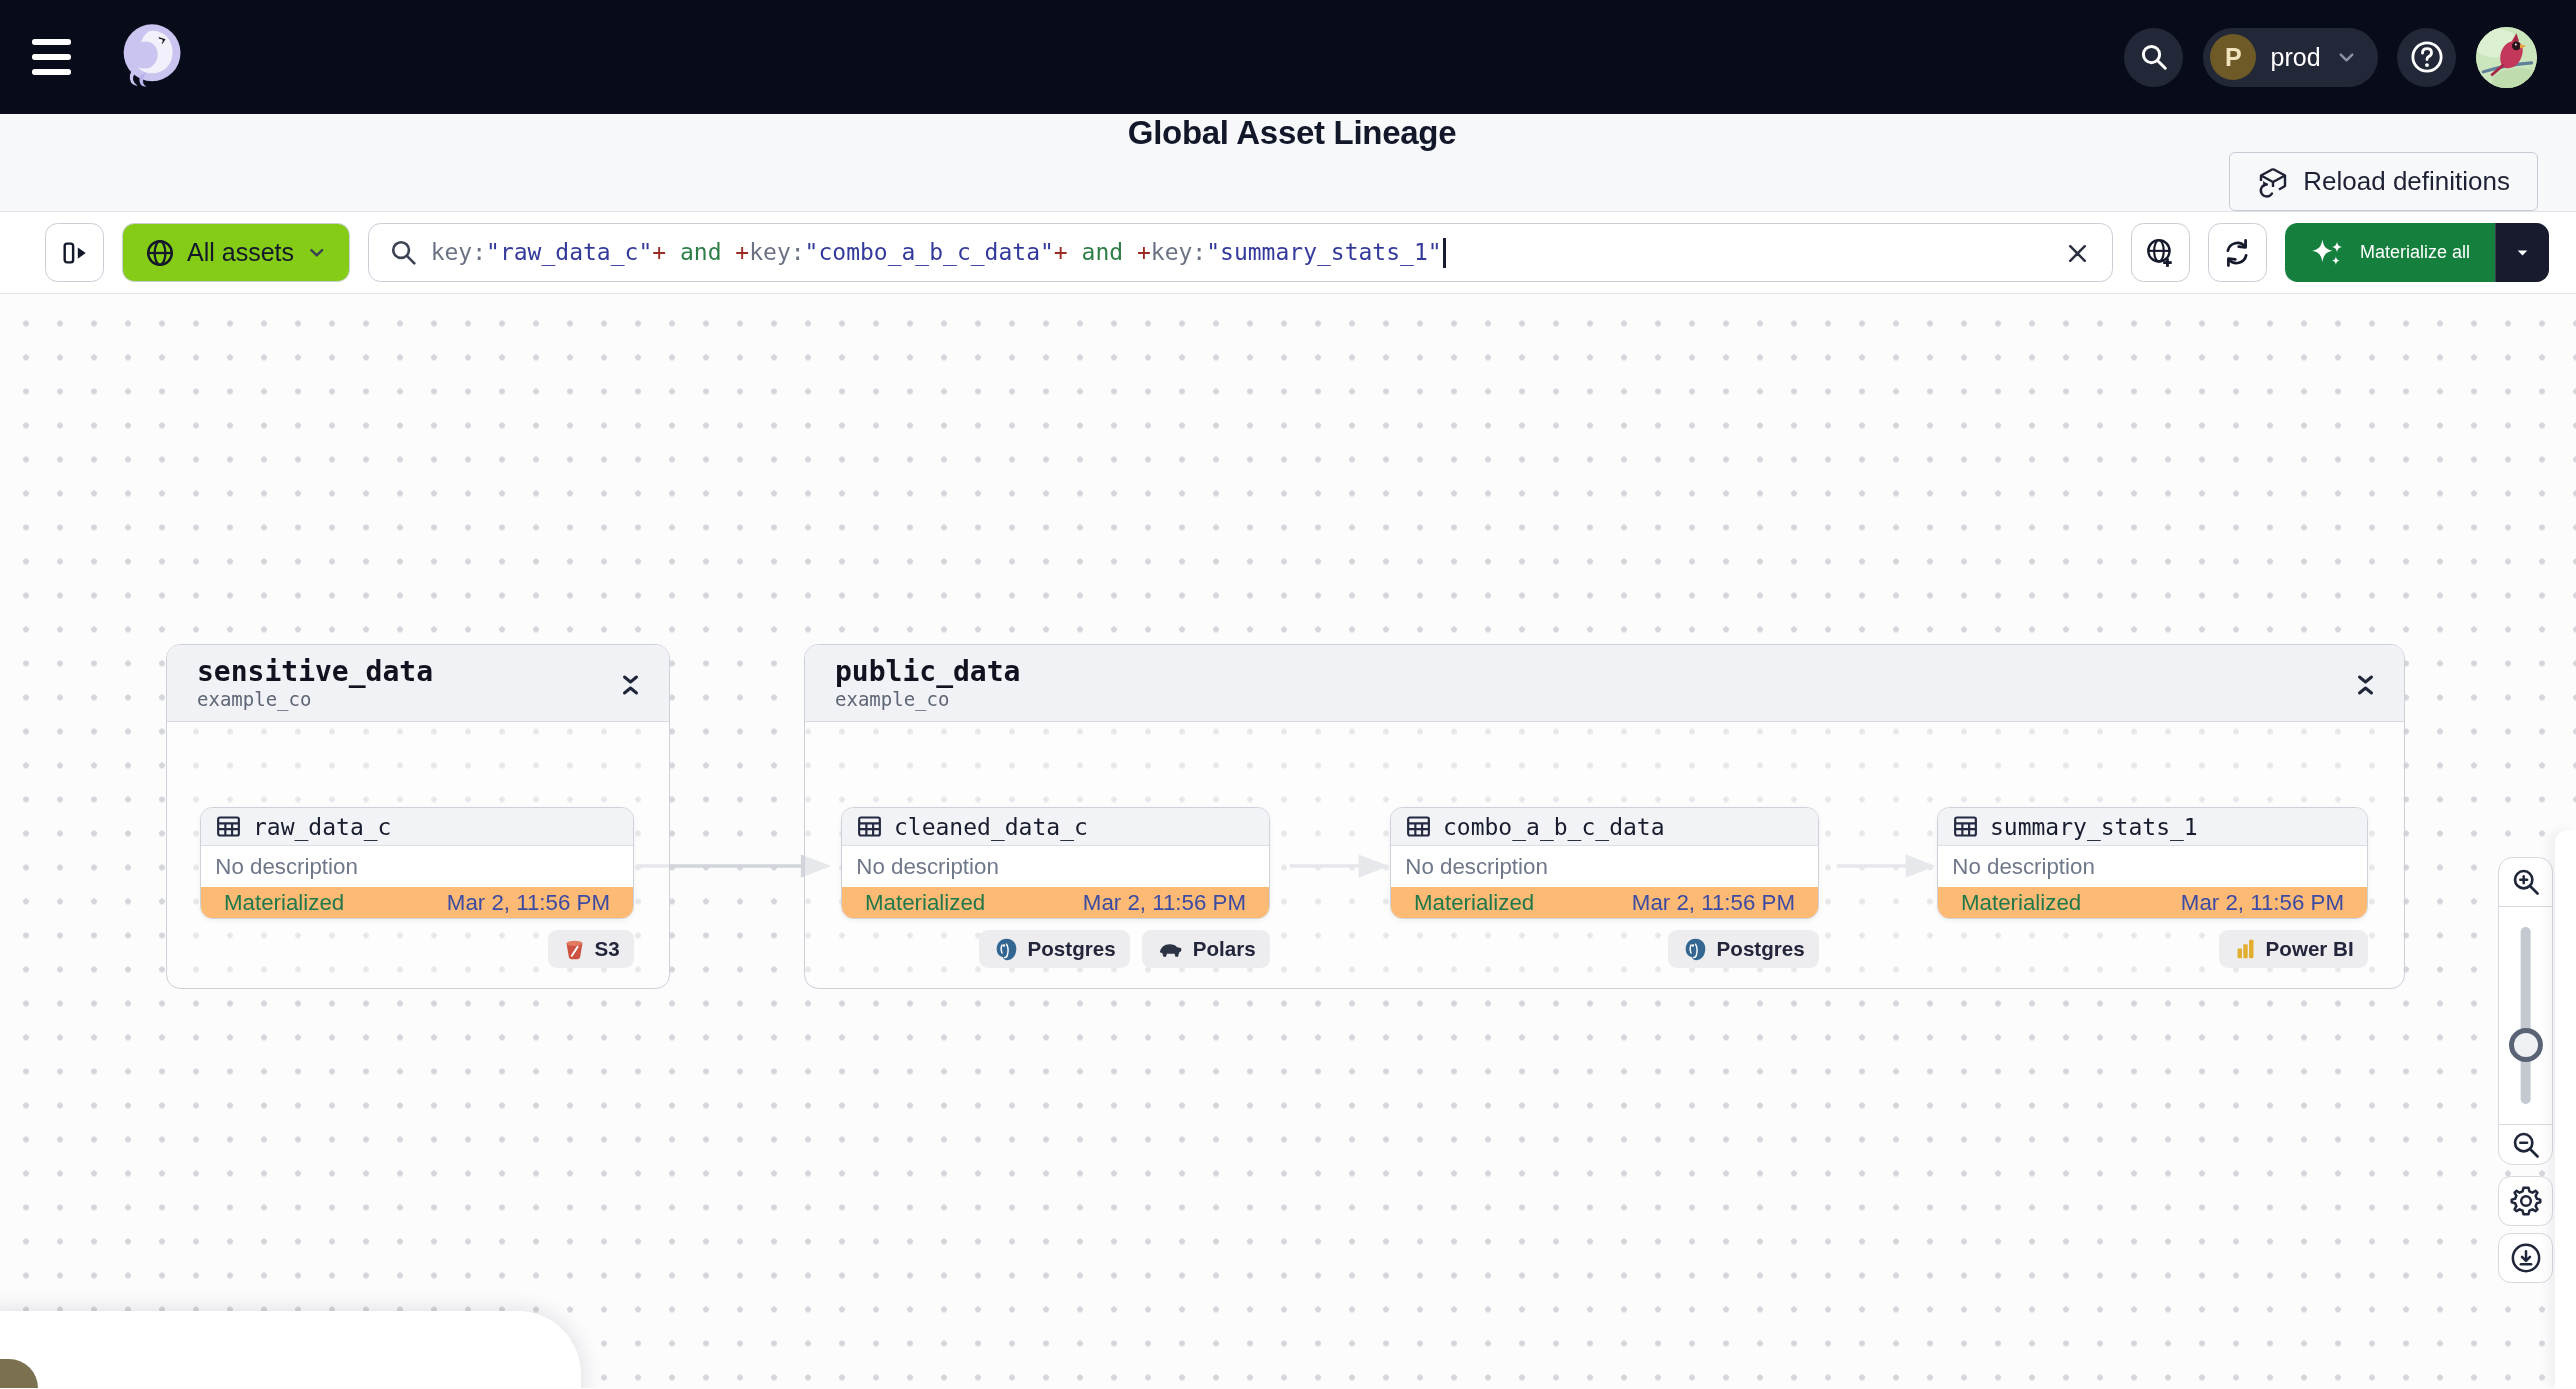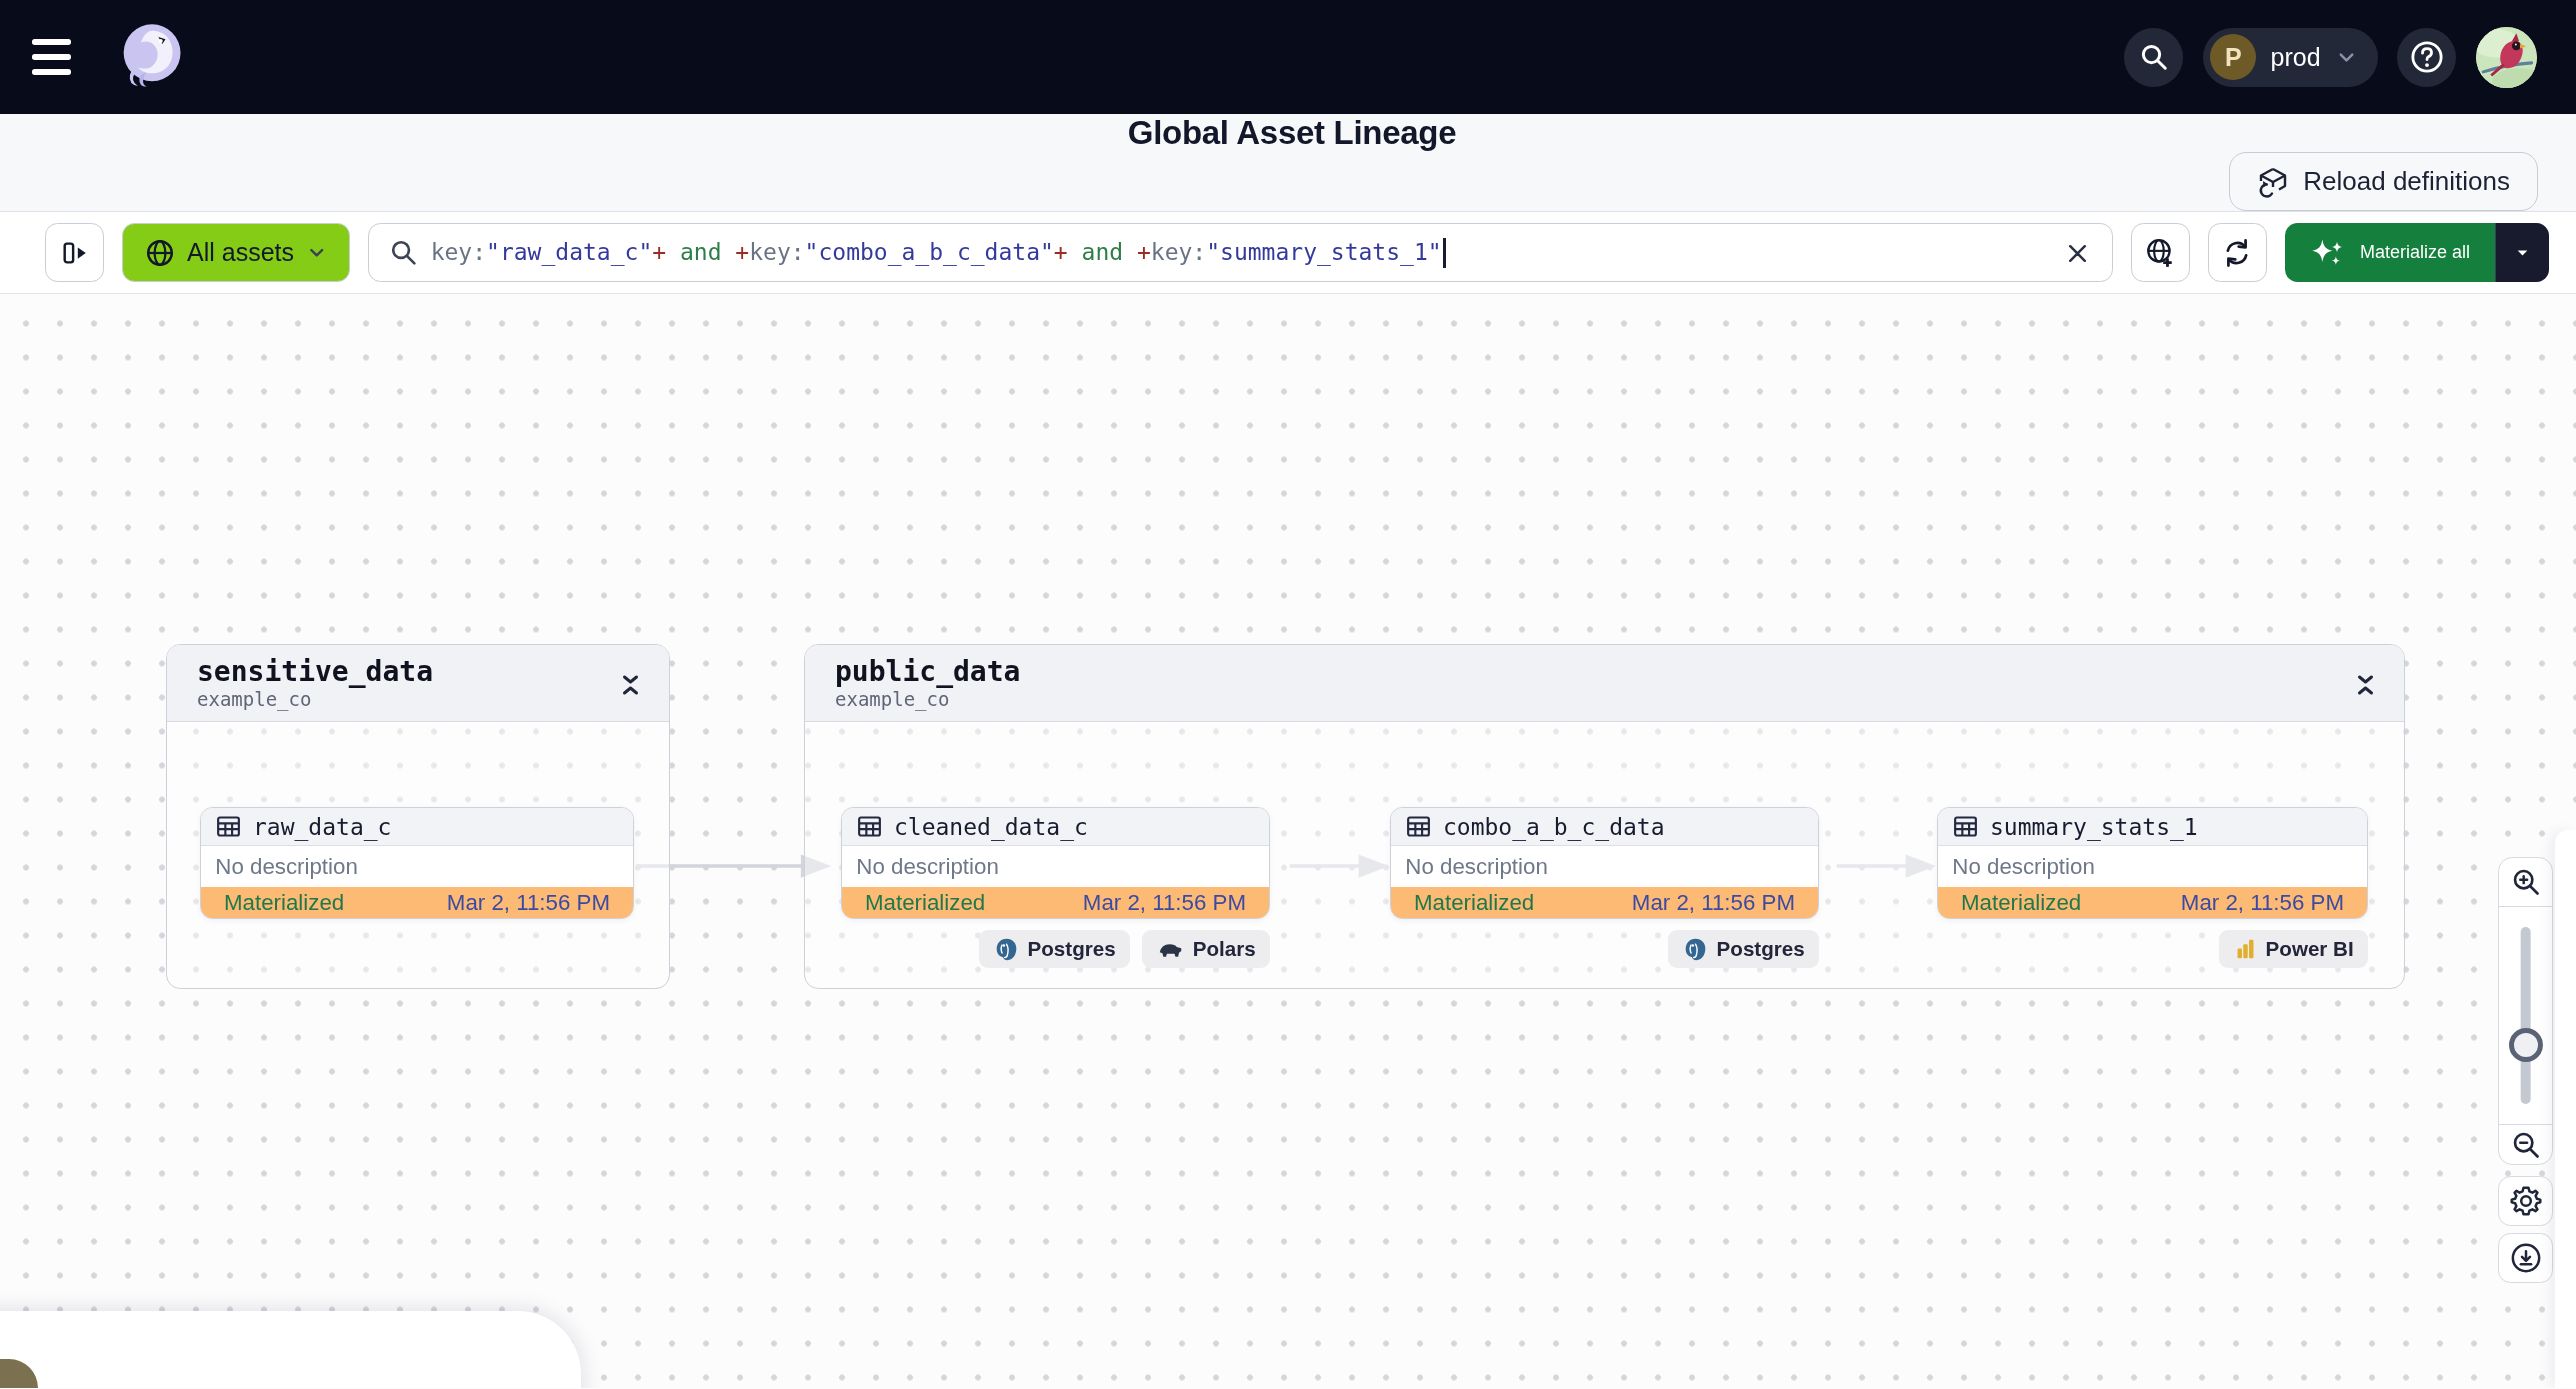--- a/index.html
+++ b/index.html
@@ -26,21 +26,21 @@
     font-size:25px; font-weight:700; display:flex; align-items:center; justify-content:center; }
   .env-label { color:#ffffff; font-size:25px; font-weight:500; }
   .user-avatar { width:61px; height:61px; border-radius:50%; overflow:hidden; border:none;
     cursor:pointer; padding:0; background:#cbe5bd; }
 
   
   .titlebar { height:98px; background:#f7f8fa; border-bottom:1.8px solid #dfe1e7;
     display:flex; align-items:center; padding:0 38px 0 46px;flex-direction:column; }
   .page-title { font-size:33px; font-weight:700; color:#13172a; letter-spacing:-0.3px; }
   .reload-btn { margin-left:auto; height:66px; display:flex; align-items:center; gap:14.3px;
-    padding:0 27px; background:#f7f8fa; border:1.8px solid #c7cbd5; border-radius:17px;
+    padding:0 27px; background:#f7f8fa; border:1.8px solid #c7cbd5; border-radius:6px;
     font-size:26px; color:#1d2134; cursor:pointer; }
 
   
   .filterbar { height:82px; background:#ffffff; border-bottom:1.8px solid #e3e5ea;
     display:flex; align-items:center; gap:18px; padding:0 27px 0 45px; }
   .sq-btn { width:59px; height:59px; background:#fff; border:1.8px solid #c9cdd6; border-radius:12.5px;
     display:flex; align-items:center; justify-content:center; cursor:pointer; flex:0 0 auto; }
   .scope-btn { height:59px; background:#84cc16; border:1.8px solid #c9cdd6; border-radius:12.5px;
     display:flex; align-items:center; gap:12.5px; padding:0 21.5px; font-size:25px; color:#14182b;
     cursor:pointer; flex:0 0 auto; }
@@ -363,20 +363,30 @@
       </svg>
       <span class="node-name">summary_stats_1</span>
     </div>
     <div class="node-desc">No description</div>
     <div class="node-status">
       <span class="status-label">Materialized</span>
       <span class="status-time">Mar 2, 11:56 PM</span>
     </div>
   </article>
 
+  <div class="badge-row" style="left:200px; width:434px;">
+    <span class="badge">
+      <svg width="23" height="23" viewBox="0 0 26 26">
+        <path d="M4 6 L22 6 L19.5 21 A3.5 3.5 0 0 1 16 24 L10 24 A3.5 3.5 0 0 1 6.5 21 Z" fill="#cd5241"></path>
+        <ellipse cx="13" cy="6" rx="9" ry="3" fill="#e07a60"></ellipse>
+        <path d="M16.5 10 L10 20" stroke="#ffffff" stroke-width="2.2" stroke-linecap="round"></path>
+      </svg>
+      <span>S3</span>
+    </span>
+  </div>
 
   <div class="badge-row" style="left:841px; width:429px;">
     <span class="badge">
       <svg width="25" height="25" viewBox="0 0 28 28">
         <path d="M14 2 C21 2 25 7 25 13 C25 20 21 26 15 26 C12 26 10.5 24.5 10 22.5 C6 22 3 18.5 3 13.5 C3 7 7.5 2 14 2 Z" fill="#336791"></path>
         <path d="M9 9 q-2 4 0 9" stroke="#ffffff" stroke-width="1.6" fill="none" stroke-linecap="round"></path>
         <path d="M14 8 q3 5 1 12 q-0.5 3 -3 3" stroke="#ffffff" stroke-width="1.6" fill="none" stroke-linecap="round"></path>
         <circle cx="11" cy="9.5" r="1.4" fill="#ffffff"></circle>
       </svg>
       <span>Postgres</span>

